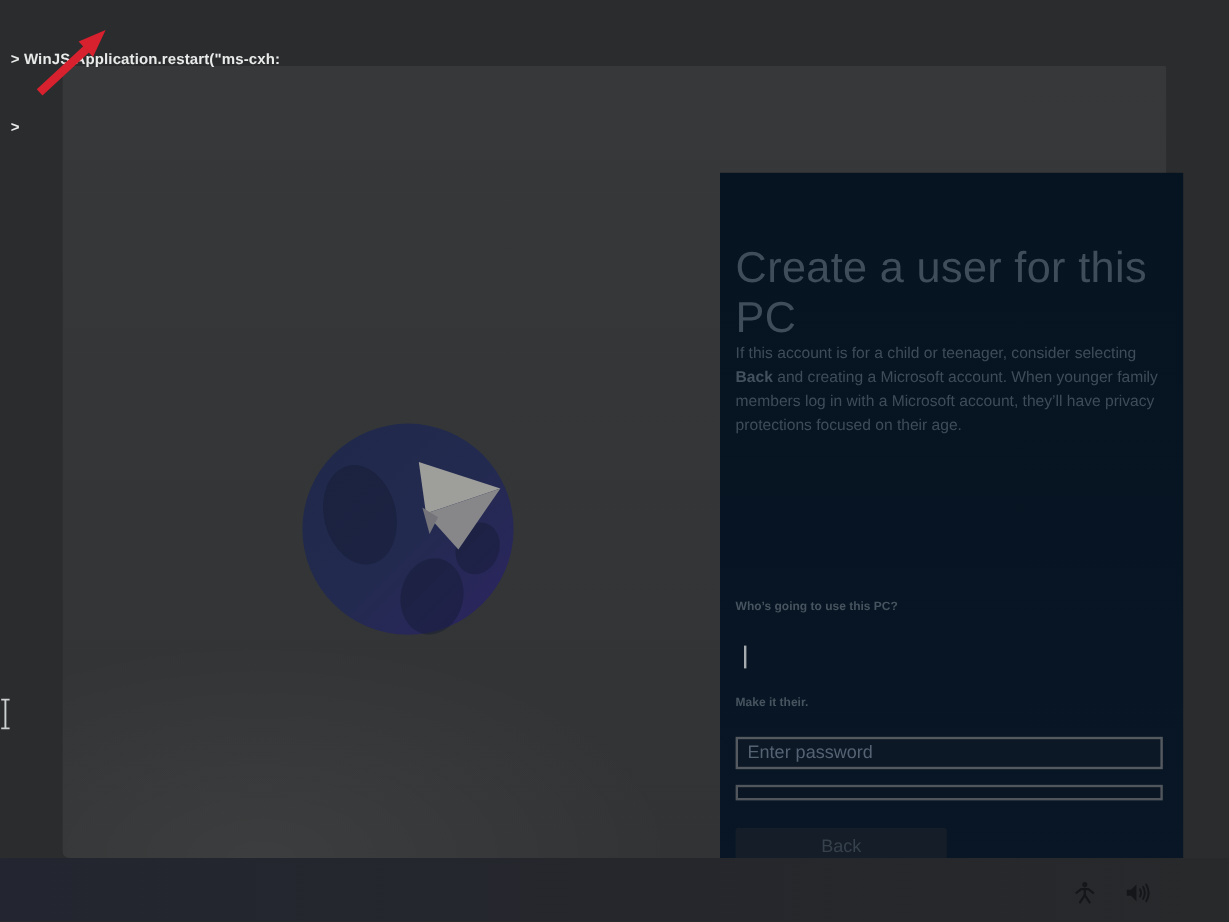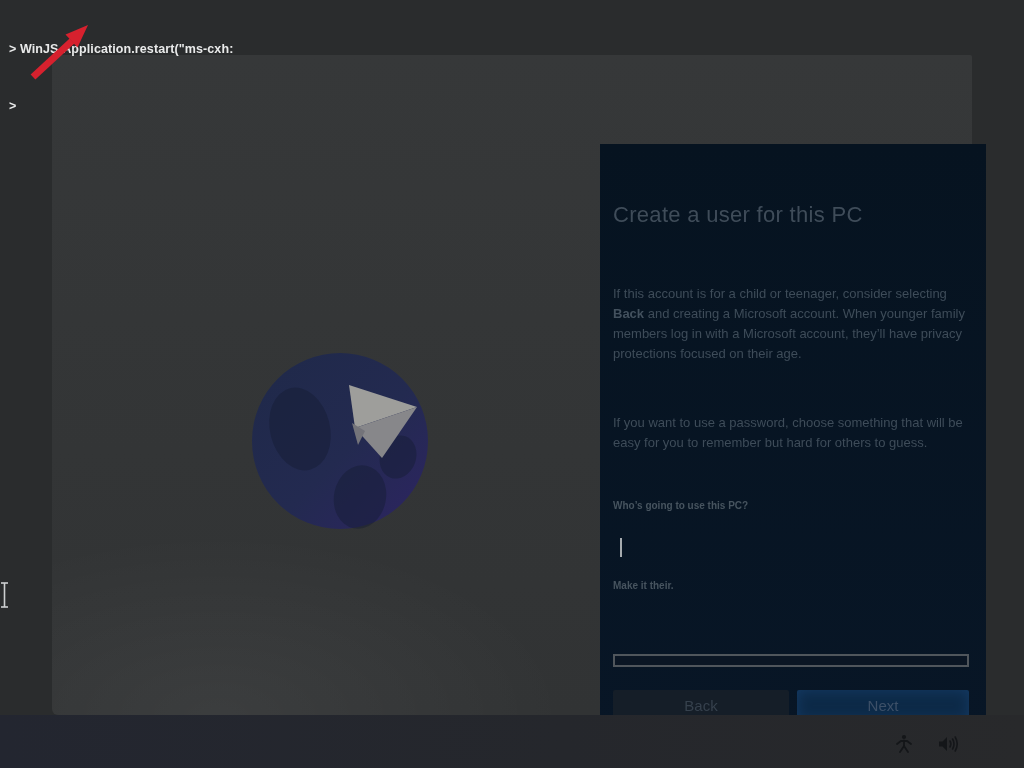--- a/index.html
+++ b/index.html
@@ -48,21 +48,21 @@
     position: absolute;
     left: 548px; top: 89px;
     width: 386px; height: 590px;
     background: linear-gradient(#061320, #081626);
     overflow: hidden;
   }
   .panel .title {
     position: absolute;
     left: 13px; top: 58px;
     width: 360px;
-    font-size: 22px;
+    font-size: 36px;
     font-weight: 300;
     letter-spacing: 0.3px;
     color: #3f4c59;
   }
   .panel .para {
     position: absolute;
     left: 13px;
     width: 356px;
     font-size: 13px;
     line-height: 20px;
@@ -169,30 +169,29 @@
       <polygon points="107,79 169,58 134,109" fill="#87878a"></polygon>
       <polygon points="104,74 117,82 110,96" fill="#74747a"></polygon>
     </g>
   </svg>
 
   <div class="panel">
     <div class="title">Create a user for this PC</div>
 
     <div class="para para-intro"><span>If this account is for a child or teenager, consider selecting </span><b>Back</b><span> and creating a Microsoft account. When younger family members log in with a Microsoft account, they’ll have privacy protections focused on their age.</span></div>
 
-    <div class="para para-hint">If you want to use a password, choose something that will be easy for you to remember but hard for others to guess.</div>
 
     <div class="field-label label-user">Who’s going to use this PC?</div>
     <div class="caret"></div>
 
     <div class="field-label label-secure">Make it their.</div>
+    <input class="text-field field-password" type="password" placeholder="Enter password" style="">
     <input class="text-field field-confirm" type="password" style="">
 
     <button class="btn btn-back">Back</button>
-    <button class="btn btn-next">Next</button>
   </div>
 </div>
 
 <div class="bottombar"></div>
 
 <svg class="tray-icon icon-accessibility" width="22" height="22" viewBox="0 0 22 22">
   <g stroke="#141619" stroke-width="1.8" fill="none" stroke-linecap="round">
     <circle cx="11" cy="4" r="2.1" fill="#141619" stroke="none"></circle>
     <path d="M4,11 L8,8 L14,8 L18,11"></path>
     <path d="M11,7.5 L11,13"></path>

